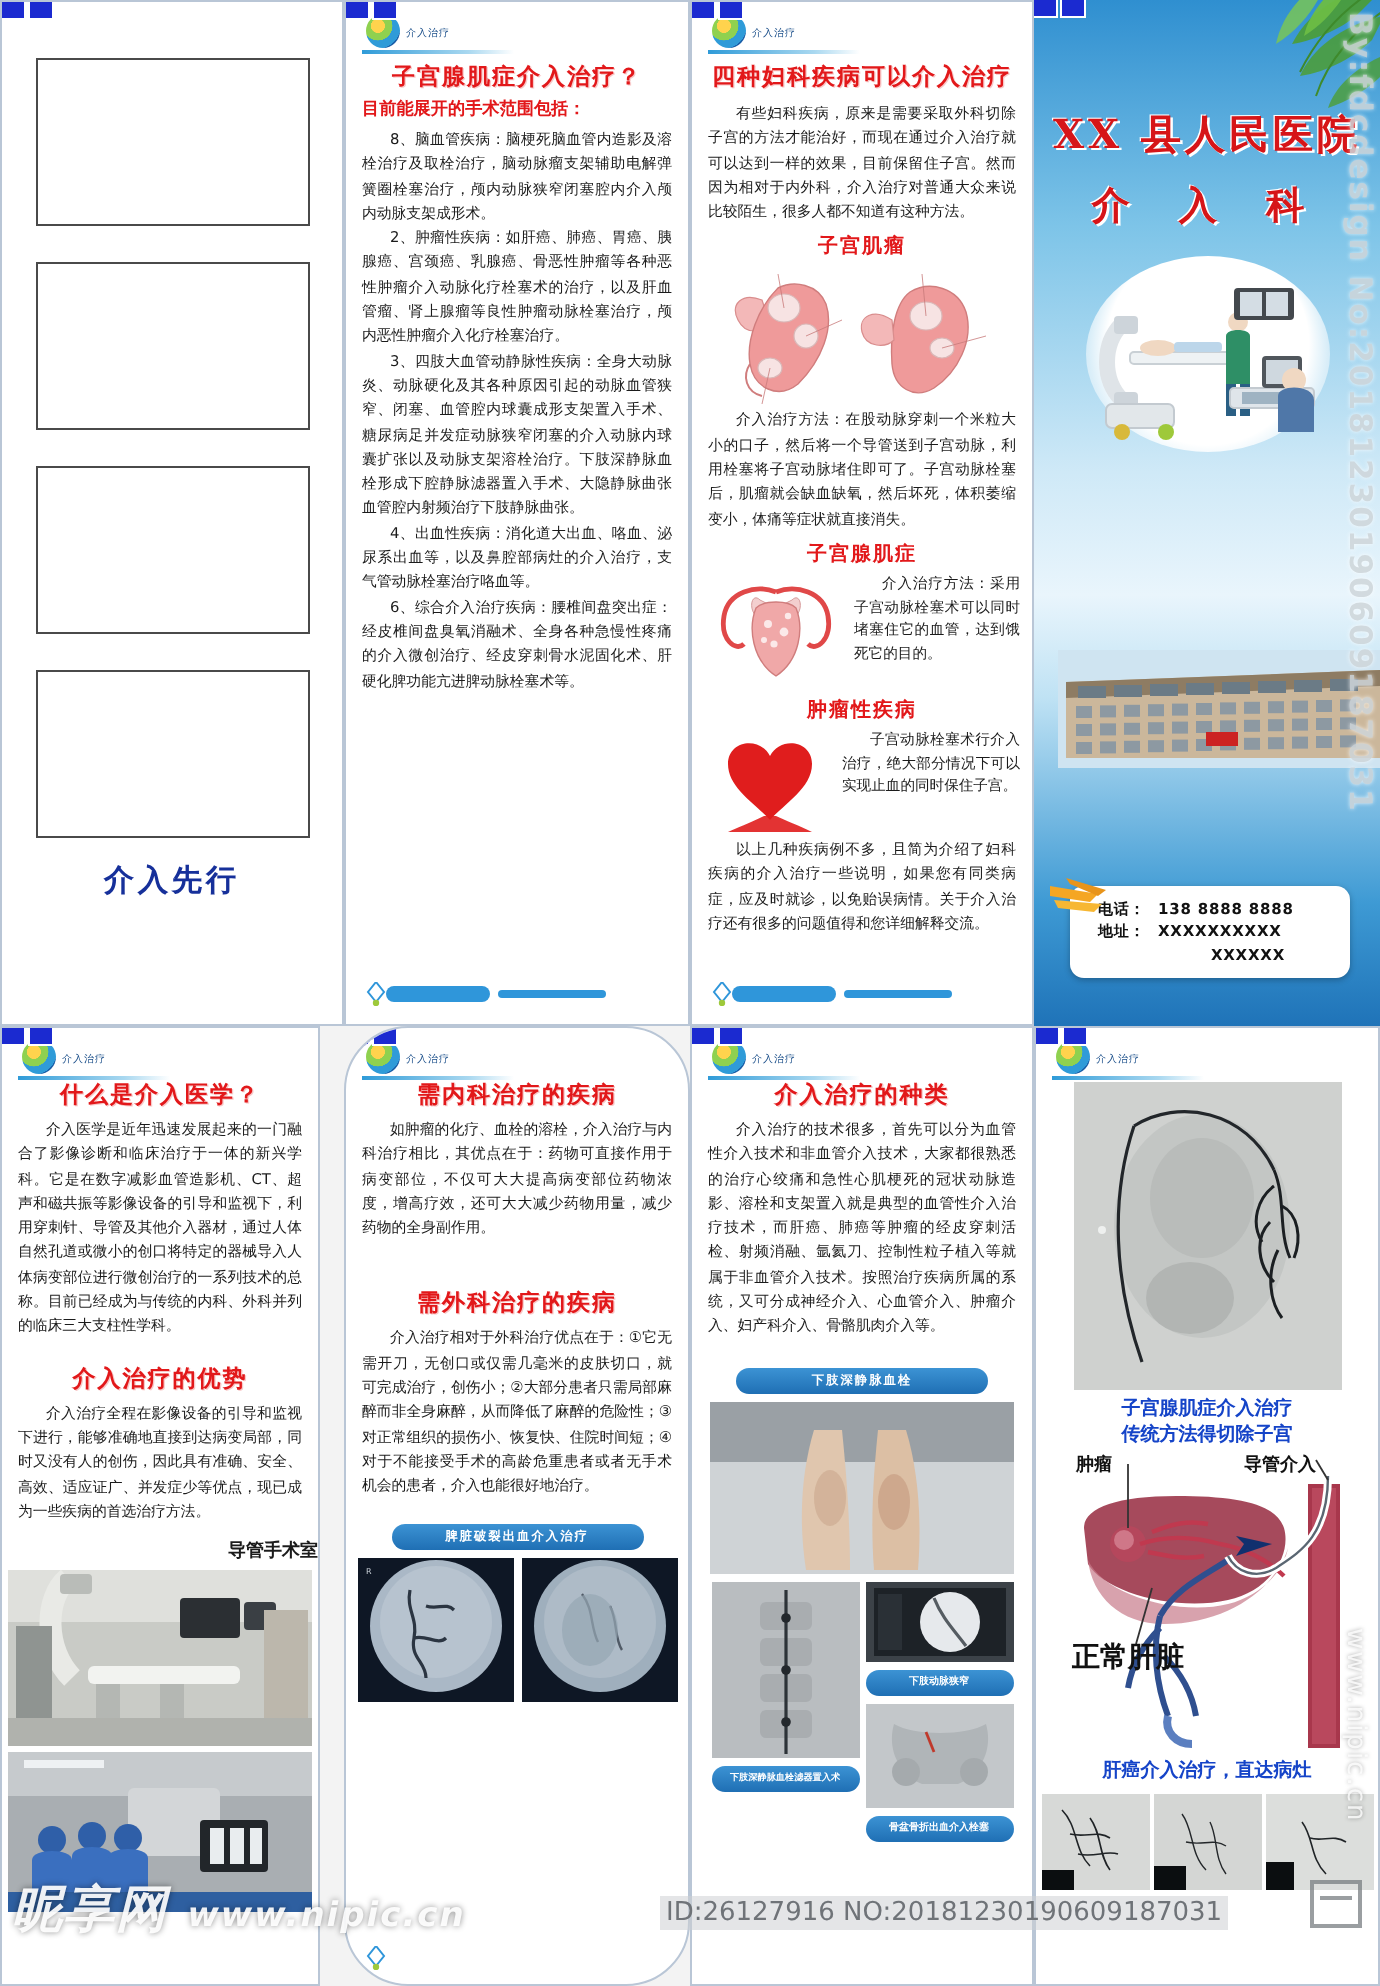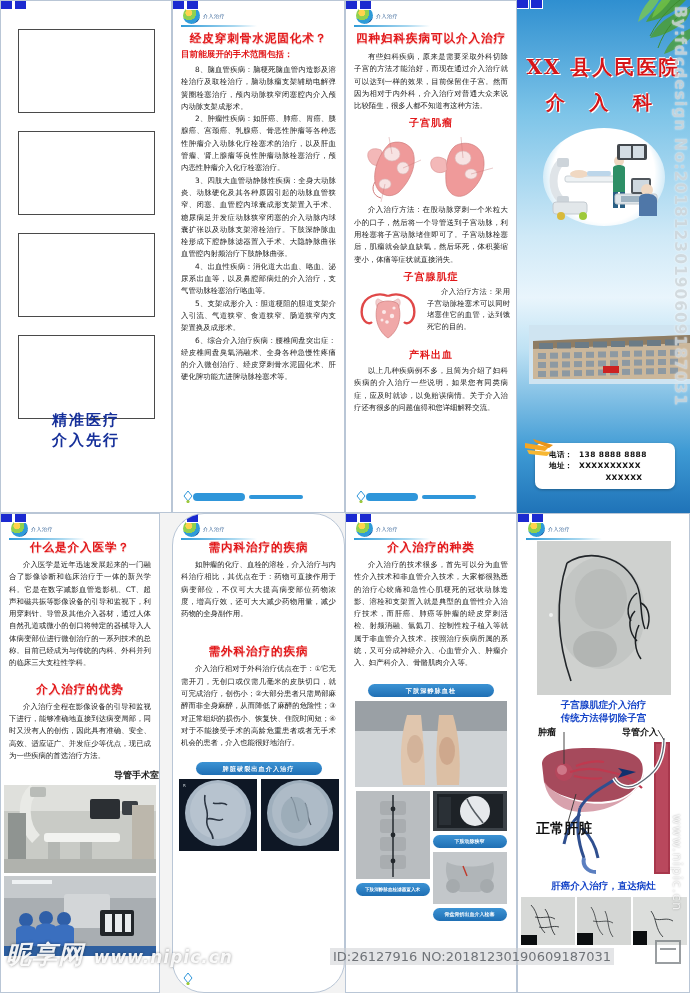--- a/index.html
+++ b/index.html
@@ -102,42 +102,40 @@
   <div class="panel p1">
     <div class="tagchip">
         <i></i>
         <i></i>
       </div>
     <div class="blankbox" style="top:28px;height:82px;"></div>
     <div class="blankbox" style="top:130px;height:82px;"></div>
     <div class="blankbox" style="top:232px;height:82px;"></div>
     <div class="blankbox" style="top:334px;height:82px;"></div>
     <div class="p1-slogan">
-      <div>精准医疗</div>
       <div>介入先行</div>
     </div>
   </div>
 
   <div class="panel p2">
     <div class="tagchip">
         <i></i>
         <i></i>
       </div>
     <div class="corner-logo">
       <div class="flower"></div>
       <div class="txt">介入治疗</div>
       <div class="rule"></div>
     </div>
-    <div class="ptitle" style="margin-top:30px;font-size:11.5px;">经皮穿刺骨水泥固化术？</div>
+    <div class="ptitle" style="margin-top:30px;font-size:11.5px;">子宫腺肌症介入治疗？</div>
     <div class="sub-red" style="font-size:8.6px;margin-top:2px;">目前能展开的手术范围包括：</div>
     <div class="p-body" style="margin-top:3px;">8、脑血管疾病：脑梗死脑血管内造影及溶栓治疗及取栓治疗，脑动脉瘤支架辅助电解弹簧圈栓塞治疗，颅内动脉狭窄闭塞腔内介入颅内动脉支架成形术。</div>
     <div class="p-body">2、肿瘤性疾病：如肝癌、肺癌、胃癌、胰腺癌、宫颈癌、乳腺癌、骨恶性肿瘤等各种恶性肿瘤介入动脉化疗栓塞术的治疗，以及肝血管瘤、肾上腺瘤等良性肿瘤动脉栓塞治疗，颅内恶性肿瘤介入化疗栓塞治疗。</div>
     <div class="p-body">3、四肢大血管动静脉性疾病：全身大动脉炎、动脉硬化及其各种原因引起的动脉血管狭窄、闭塞、血管腔内球囊成形支架置入手术、糖尿病足并发症动脉狭窄闭塞的介入动脉内球囊扩张以及动脉支架溶栓治疗。下肢深静脉血栓形成下腔静脉滤器置入手术、大隐静脉曲张血管腔内射频治疗下肢静脉曲张。</div>
     <div class="p-body">4、出血性疾病：消化道大出血、咯血、泌尿系出血等，以及鼻腔部病灶的介入治疗，支气管动脉栓塞治疗咯血等。</div>
-    <div class="p-body">5、支架成形介入：胆道梗阻的胆道支架介入引流、气道狭窄、食道狭窄、肠道狭窄内支架置换及成形术。</div>
     <div class="p-body">6、综合介入治疗疾病：腰椎间盘突出症：经皮椎间盘臭氧消融术、全身各种急慢性疼痛的介入微创治疗、经皮穿刺骨水泥固化术、肝硬化脾功能亢进脾动脉栓塞术等。</div>
     <div class="footbar">
       <svg class="dot" viewBox="0 0 10 12">
         <path d="M5 0 L9 5 L5 10 L1 5 Z" fill="none" stroke="#2f96da" stroke-width="1"></path>
         <circle cx="5" cy="10.5" r="1.6" fill="#9ec93a"></circle>
       </svg>
       <div class="b1"></div>
       <div class="b2"></div>
     </div>
   </div>
@@ -194,21 +192,28 @@
           <circle cx="32" cy="26" r="2"></circle>
             <circle cx="40" cy="30" r="2.2"></circle>
             <circle cx="35" cy="36" r="1.8"></circle>
           <circle cx="30" cy="34" r="1.5"></circle>
             <circle cx="42" cy="22" r="1.6"></circle>
         </g>
       </svg>
       <div class="wrap-txt" style="flex:1;padding-left:3px;">介入治疗方法：采用子宫动脉栓塞术可以同时堵塞住它的血管，达到饿死它的目的。</div>
     </div>
 
-    <div class="red-lbl">产科出血</div>
+    <div class="red-lbl">肿瘤性疾病</div>
+    <div style="display:flex;align-items:flex-start;padding:0 6px;">
+      <svg width="66" height="52" viewBox="0 0 66 52">
+        <path d="M33 14 C28 4 12 6 12 18 C12 30 26 38 33 46 C40 38 54 30 54 18 C54 6 38 4 33 14 Z" fill="#e01d1d"></path>
+        <path d="M30 44 C22 48 16 50 12 52 L54 52 C48 49 40 46 36 44 Z" fill="#e01d1d" opacity=".9"></path>
+      </svg>
+      <div class="wrap-txt" style="flex:1;padding-left:3px;">子宫动脉栓塞术行介入治疗，绝大部分情况下可以实现止血的同时保住子宫。</div>
+    </div>
 
     <div class="p-body" style="margin-top:3px;">以上几种疾病例不多，且简为介绍了妇科疾病的介入治疗一些说明，如果您有同类病症，应及时就诊，以免贻误病情。关于介入治疗还有很多的问题值得和您详细解释交流。</div>
 
     <div class="footbar">
       <svg class="dot" viewBox="0 0 10 12">
         <path d="M5 0 L9 5 L5 10 L1 5 Z" fill="none" stroke="#2f96da" stroke-width="1"></path>
         <circle cx="5" cy="10.5" r="1.6" fill="#9ec93a"></circle>
       </svg>
       <div class="b1"></div>
       <div class="b2"></div>

